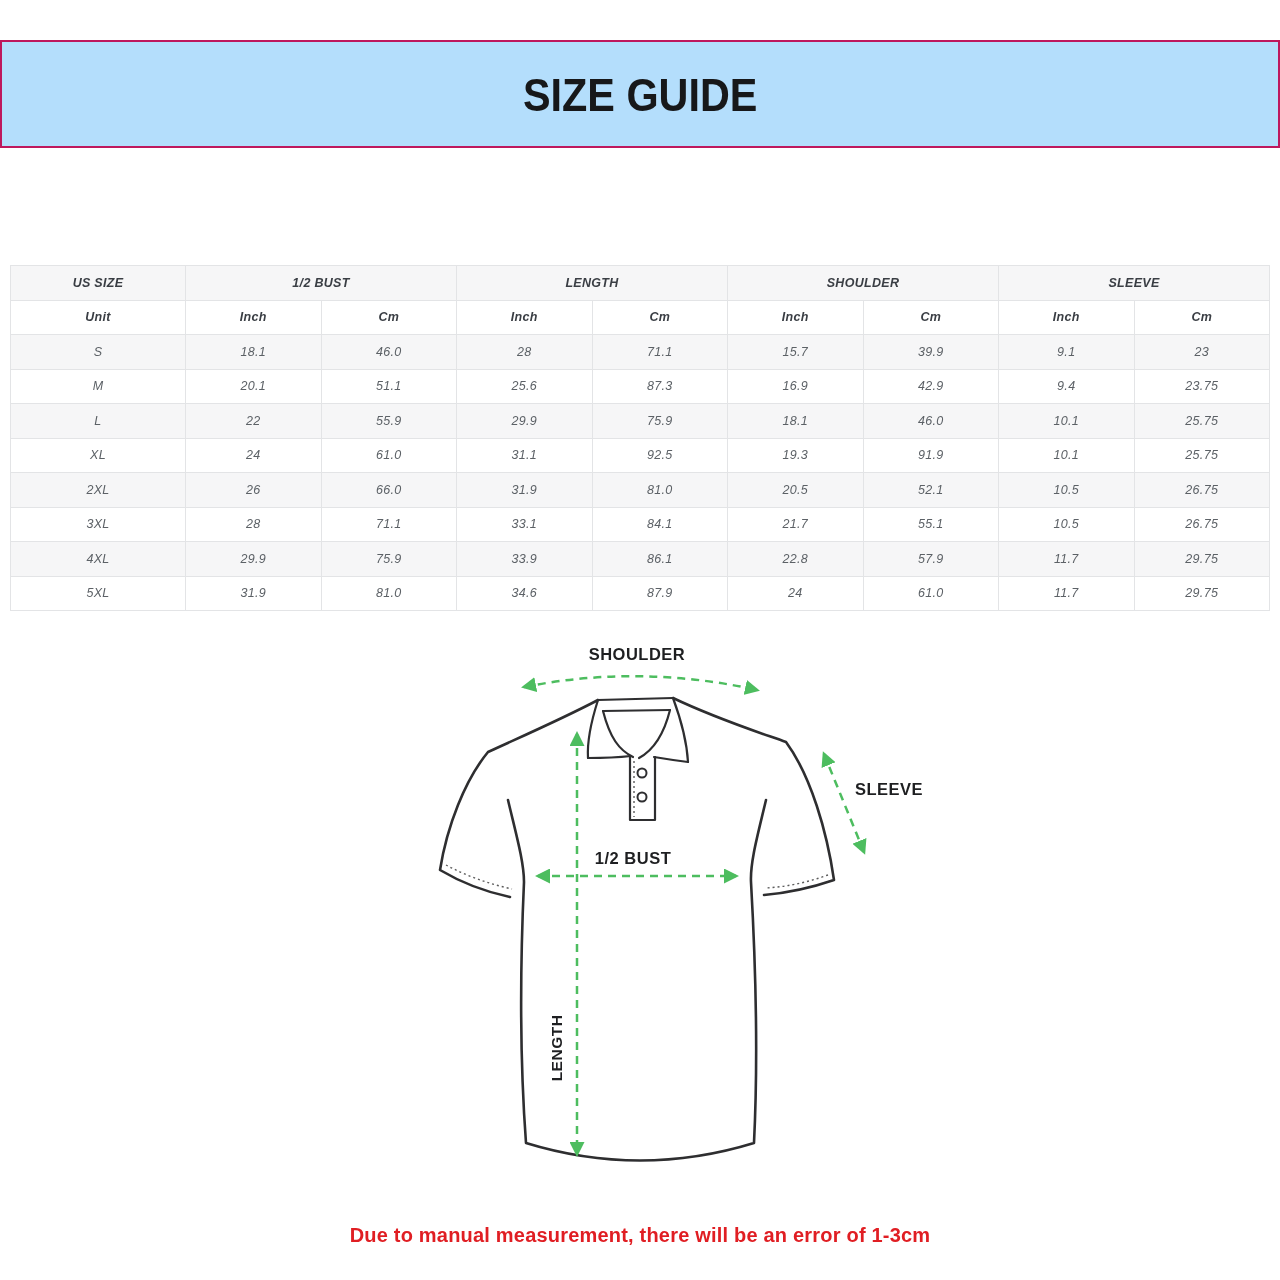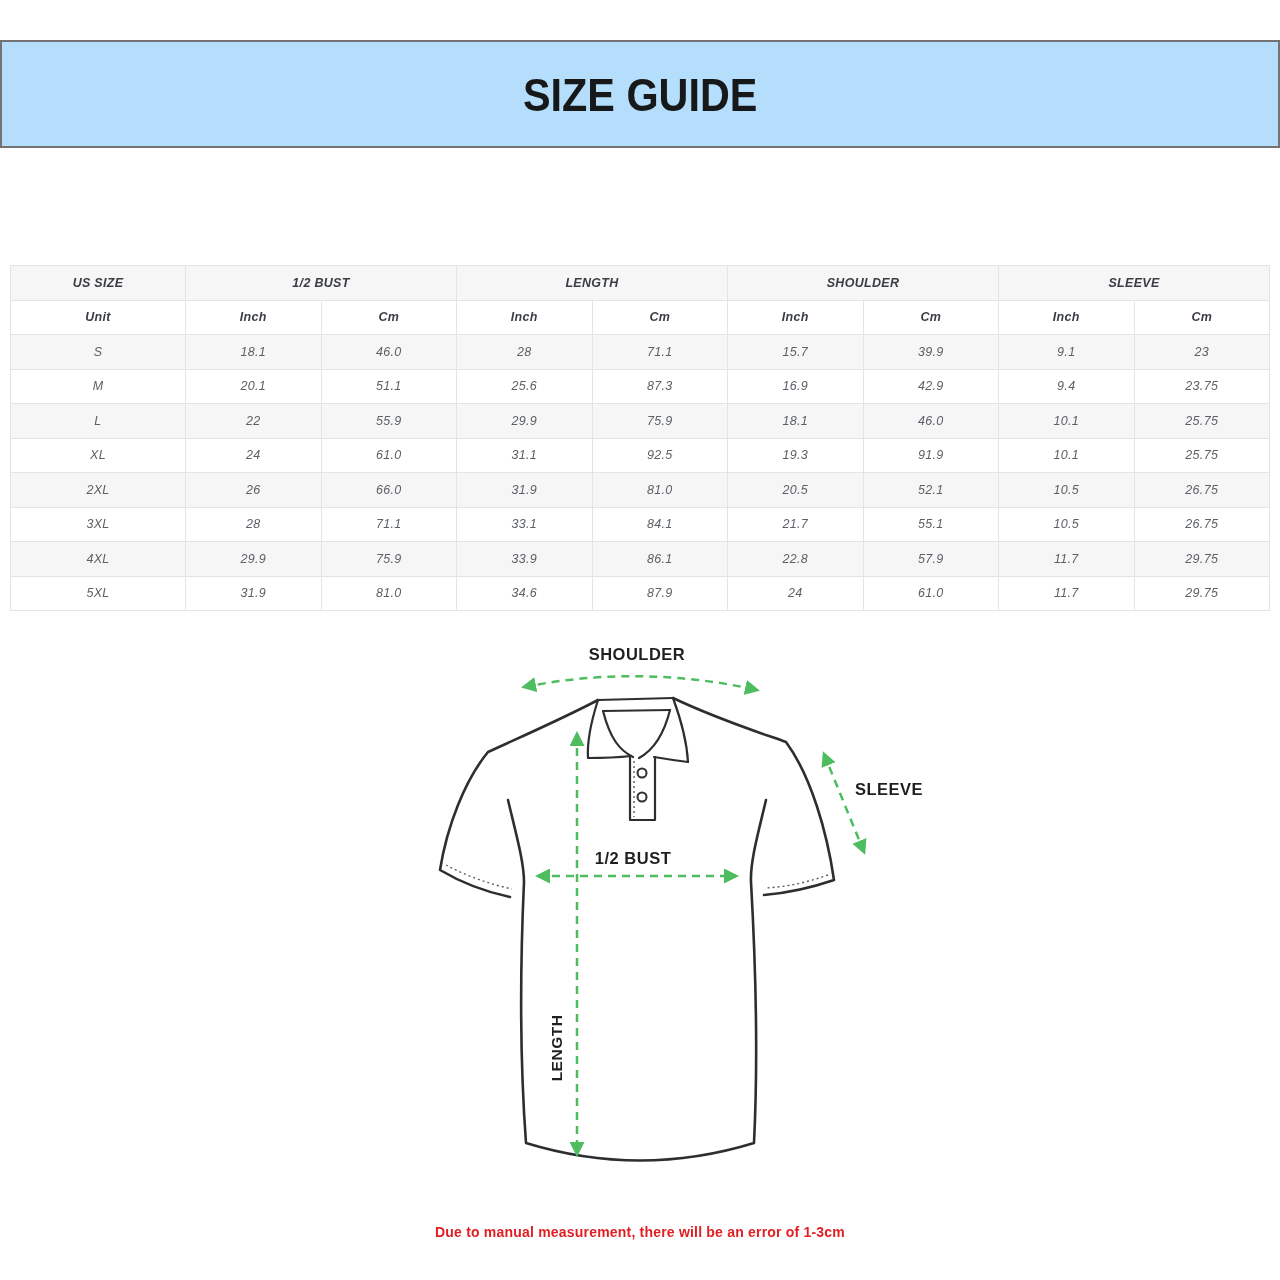--- a/index.html
+++ b/index.html
@@ -5,21 +5,21 @@
   html,body { margin:0; padding:0; }
   body {
     width:1280px; height:1280px; position:relative; background:#ffffff;
     font-family:"Liberation Sans", sans-serif;
     --banner-bg:#b4defc; --note-color:#e01e23; --green:#4dbd5f; --alt-row:#f6f6f7; --tbl-border:#e3e4e6;
   }
 
   
   .banner {
     position:absolute; top:40px; left:0; width:1276px; height:104px;
-    background:var(--banner-bg,#b4defc); border:2px solid #737373;
+    background:var(--banner-bg,#b4defc); border:2px solid #be185d;
     display:flex; align-items:center; justify-content:center;
   }
   .banner-title {
     font-size:47px; font-weight:bold; color:#17181a; letter-spacing:0px;
     transform:scaleX(.88); transform-origin:center; white-space:nowrap;
   }
 
   
   table.size-table {
     position:absolute; top:265px; left:10px; width:1260px;
@@ -38,21 +38,21 @@
   
   .diagram { position:absolute; left:420px; top:630px; width:540px; height:570px; }
   .diagram text {
     font-family:"Liberation Sans", sans-serif; font-weight:bold;
     fill:#1e1f21; letter-spacing:.5px;
   }
 
   
   .note {
     position:absolute; top:1224px; left:0; width:1280px; text-align:center;
-    font-size:14px; font-weight:bold; color:var(--note-color,#e01e23); letter-spacing:.2px;
+    font-size:20px; font-weight:bold; color:var(--note-color,#e01e23); letter-spacing:.2px;
   }
 </style>
 </head>
 <body style="--banner-bg: #b4defc; --note-color: #e01e23; --green: #4dbd5f; --alt-row: #f6f6f7;">
 
 <div class="banner">
   <div class="banner-title">SIZE GUIDE</div>
 </div>
 
 <table class="size-table">

